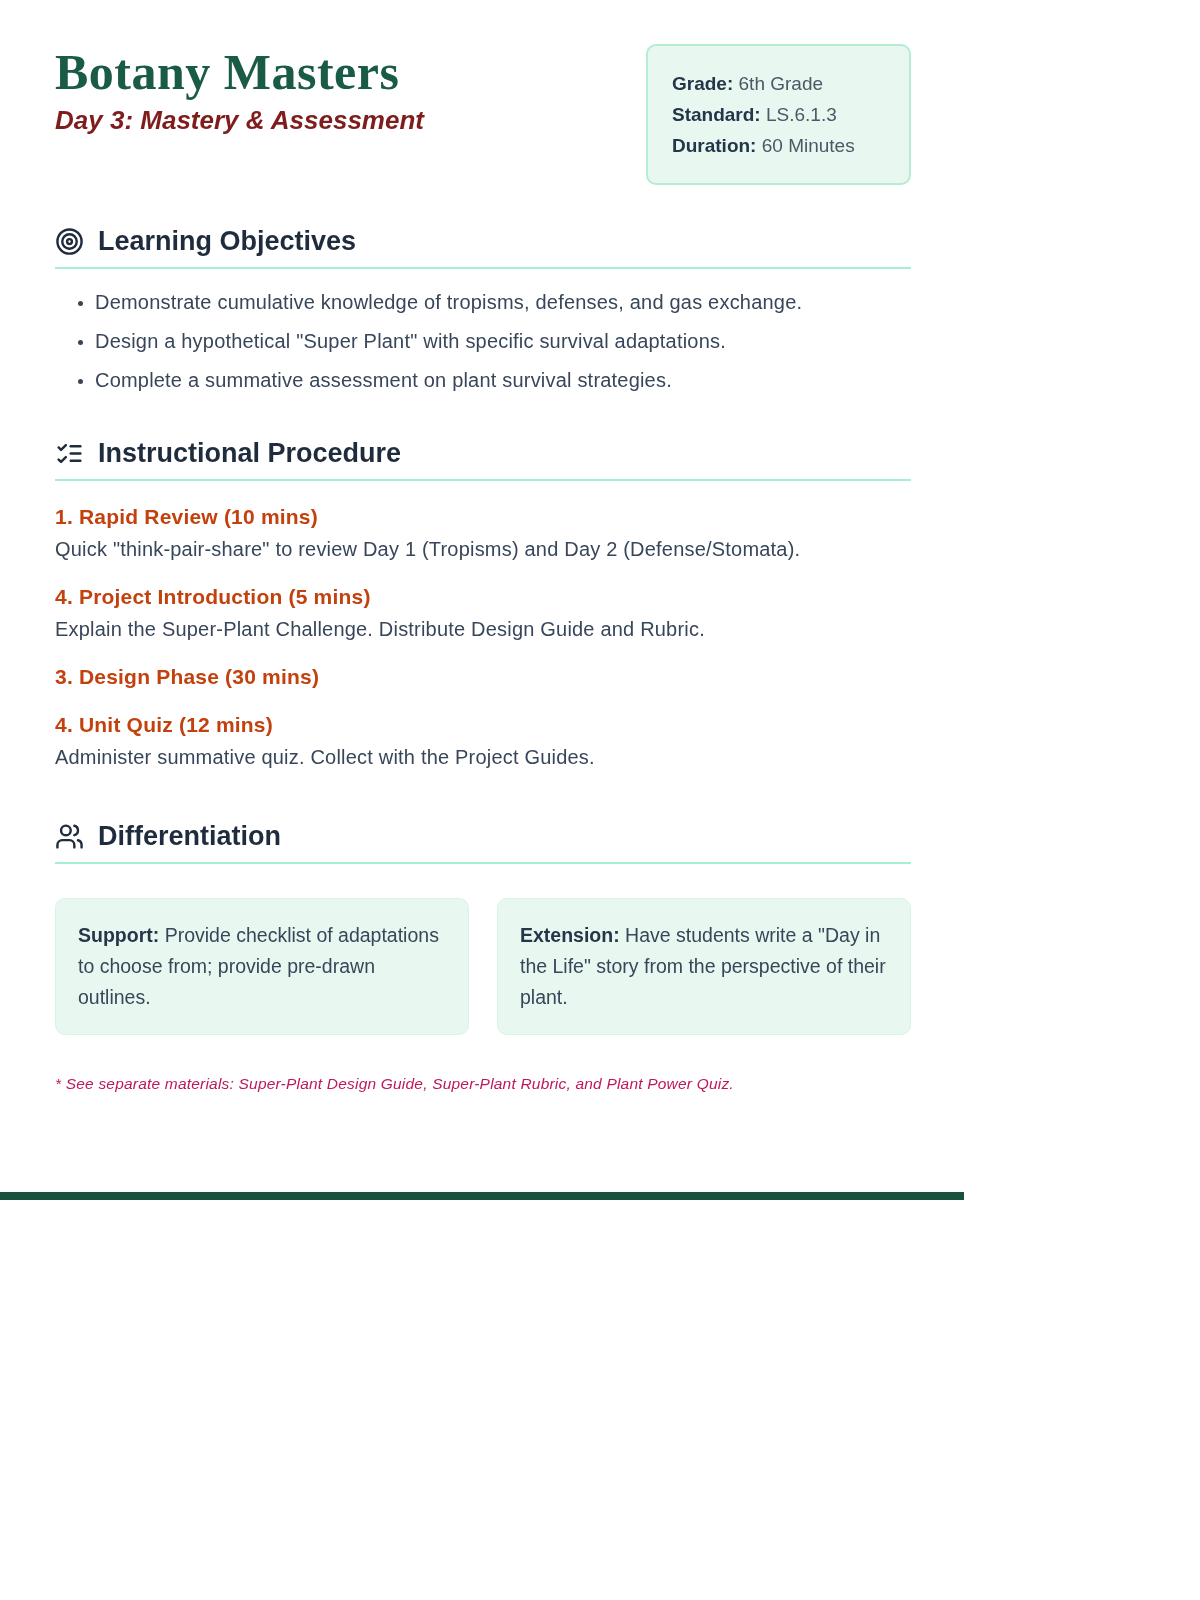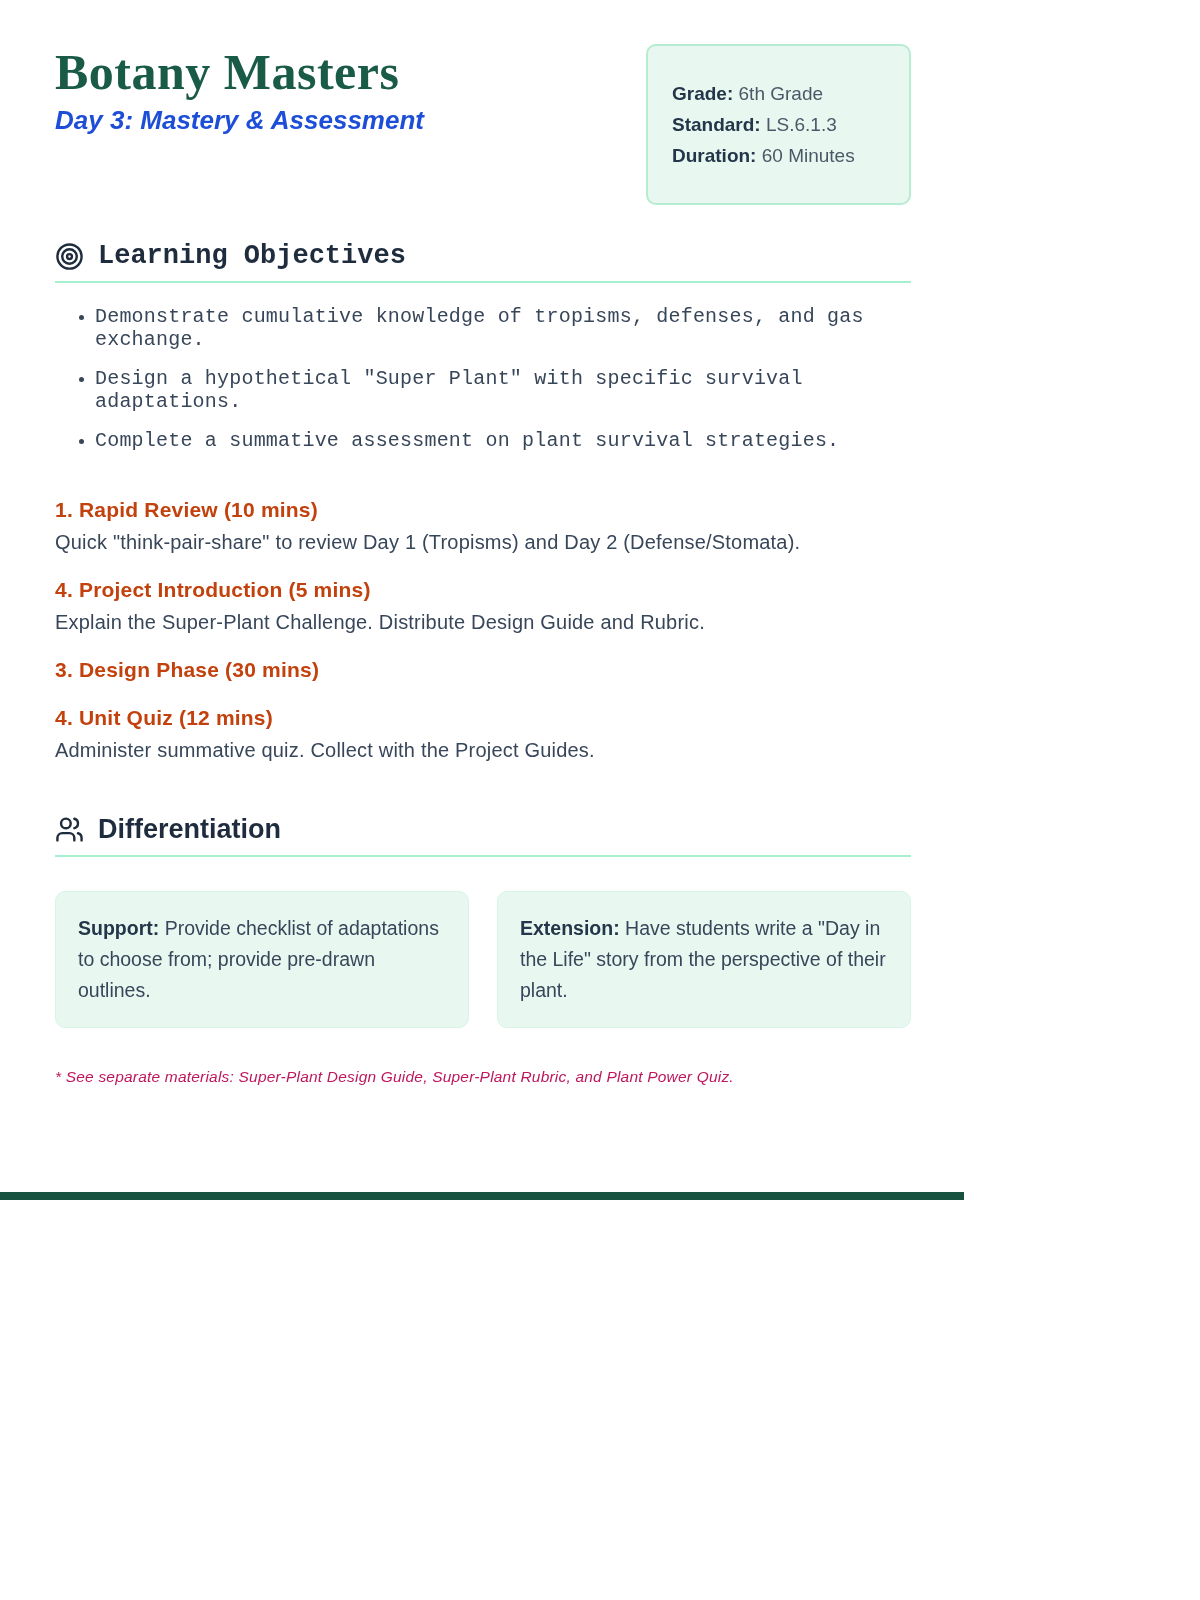--- a/index.html
+++ b/index.html
@@ -34,27 +34,27 @@
     font-size: 50px;
     line-height: 1.14;
     color: #1a5b48;
     letter-spacing: 0.5px;
   }
   .page-subtitle {
     margin-top: 4px;
     font-size: 26px;
     font-weight: 700;
     font-style: italic;
-    color: #1d4ed8;
+    color: #7f1d1d;
   }
   .info-card {
     background: #e8f8f0;
     border: 2px solid #b5ecd2;
     border-radius: 10px;
-    padding: 32px 24px;
+    padding: 22px 24px;
     min-width: 265px;
     font-size: 19px;
     line-height: 31px;
     color: #4b5866;
   }
   .info-card b { color: #25364a; }
 
   
   .section-heading {
     display: flex;
@@ -66,21 +66,21 @@
     border-bottom: 2px solid #a6f0cf;
     padding-bottom: 10px;
   }
   .section-heading svg {
     width: 29px;
     height: 29px;
     stroke: #1f2c3d;
     flex: 0 0 auto;
   }
 
-  .section-objectives   { margin-top: 36px; font-family: Liberation Mono, monospace; }
+  .section-objectives   { margin-top: 22px; }
   .section-procedure    { margin-top: 46px; }
   .section-diff         { margin-top: 52px; }
 
   
   .objectives-list {
     margin-top: 22px;
     padding-left: 40px;
     list-style: disc;
   }
   .objectives-list li {
@@ -172,20 +172,32 @@
         <span>Learning Objectives</span>
       </div>
       <ul class="objectives-list">
         <li>Demonstrate cumulative knowledge of tropisms, defenses, and gas exchange.</li>
         <li>Design a hypothetical "Super Plant" with specific survival adaptations.</li>
         <li>Complete a summative assessment on plant survival strategies.</li>
       </ul>
     </div>
 
     <div class="section-procedure">
+      <div class="section-heading">
+        <span style="display:flex;">
+          <svg viewBox="0 0 24 24" fill="none" stroke-width="2" stroke-linecap="round" stroke-linejoin="round">
+            <path d="m3 17 2 2 4-4"></path>
+              <path d="m3 7 2 2 4-4"></path>
+              <path d="M13 6h8"></path>
+              <path d="M13 12h8"></path>
+              <path d="M13 18h8"></path>
+          </svg>
+        </span>
+        <span>Instructional Procedure</span>
+      </div>
       <div class="steps">
         <div class="step">
           <div class="step-title">1. Rapid Review (10 mins)</div>
           <div class="step-desc">Quick "think-pair-share" to review Day 1 (Tropisms) and Day 2 (Defense/Stomata).</div>
         </div>
         <div class="step">
           <div class="step-title">4. Project Introduction (5 mins)</div>
           <div class="step-desc">Explain the Super-Plant Challenge. Distribute Design Guide and Rubric.</div>
         </div>
         <div class="step">

